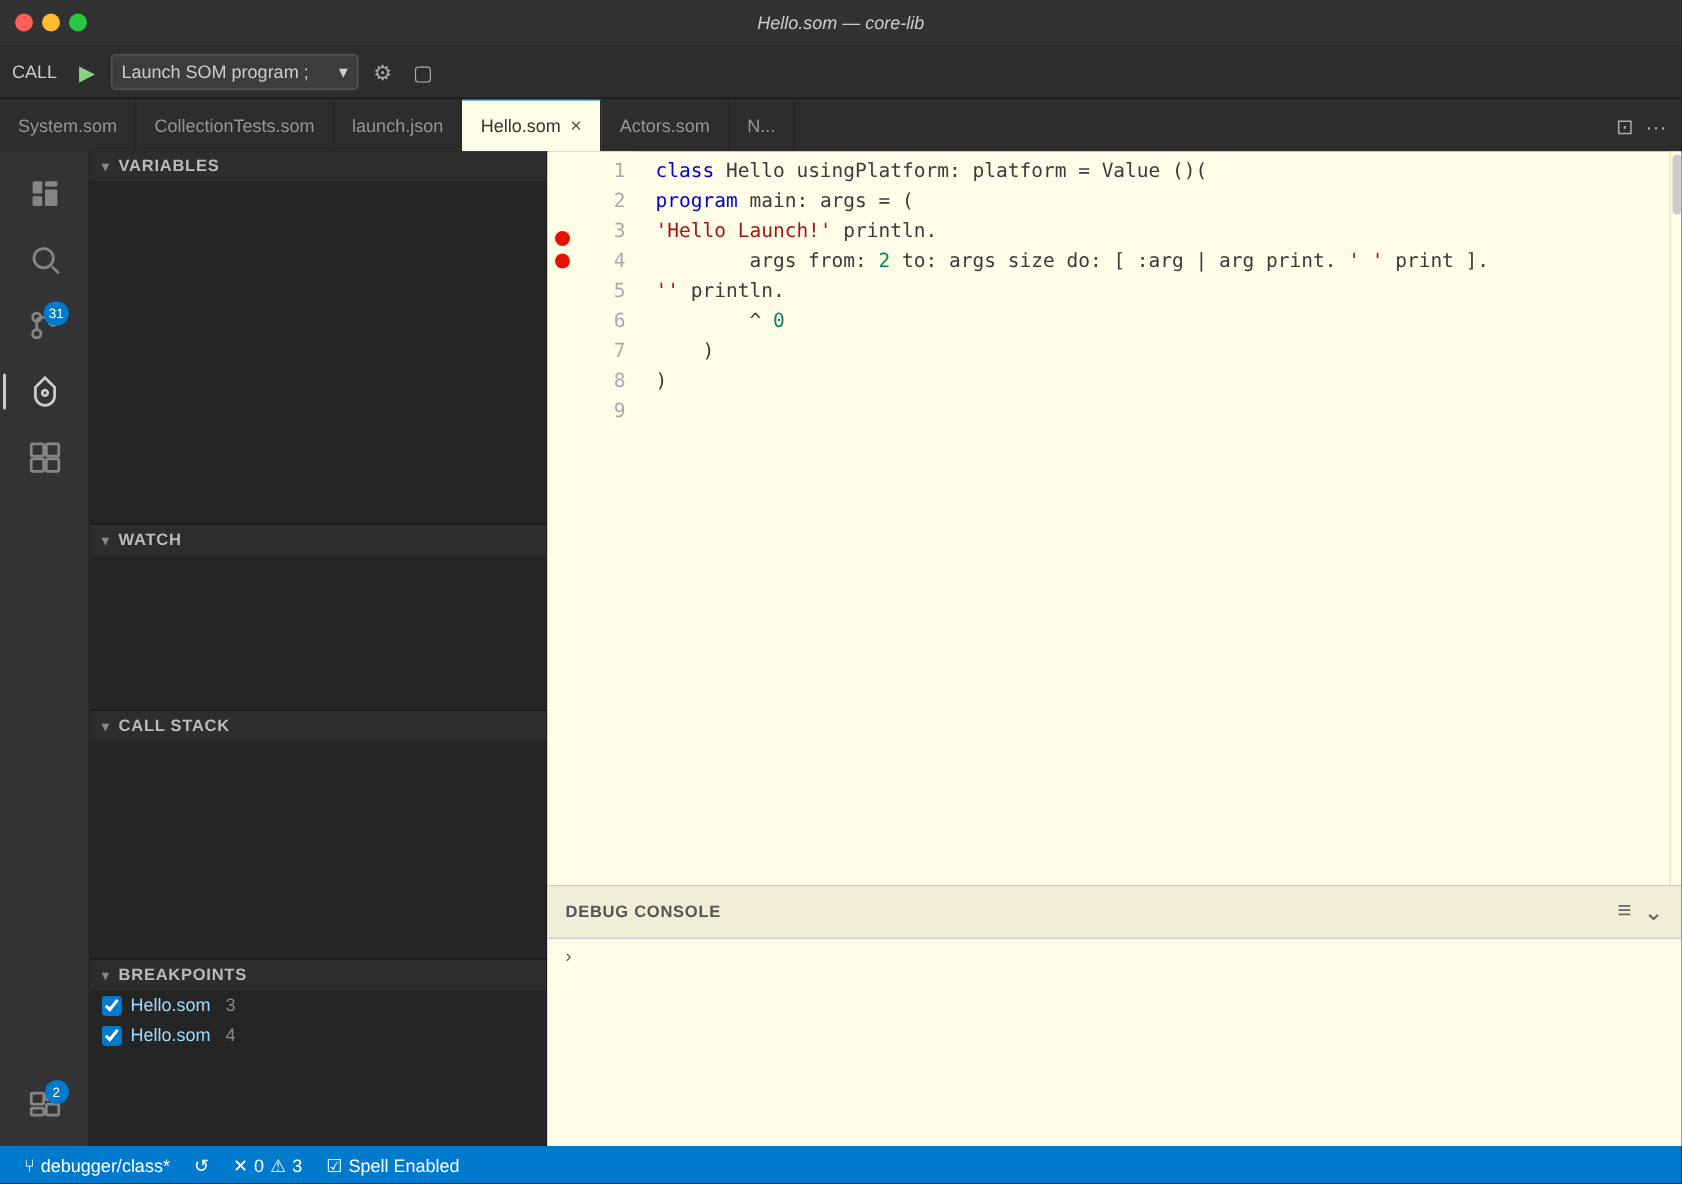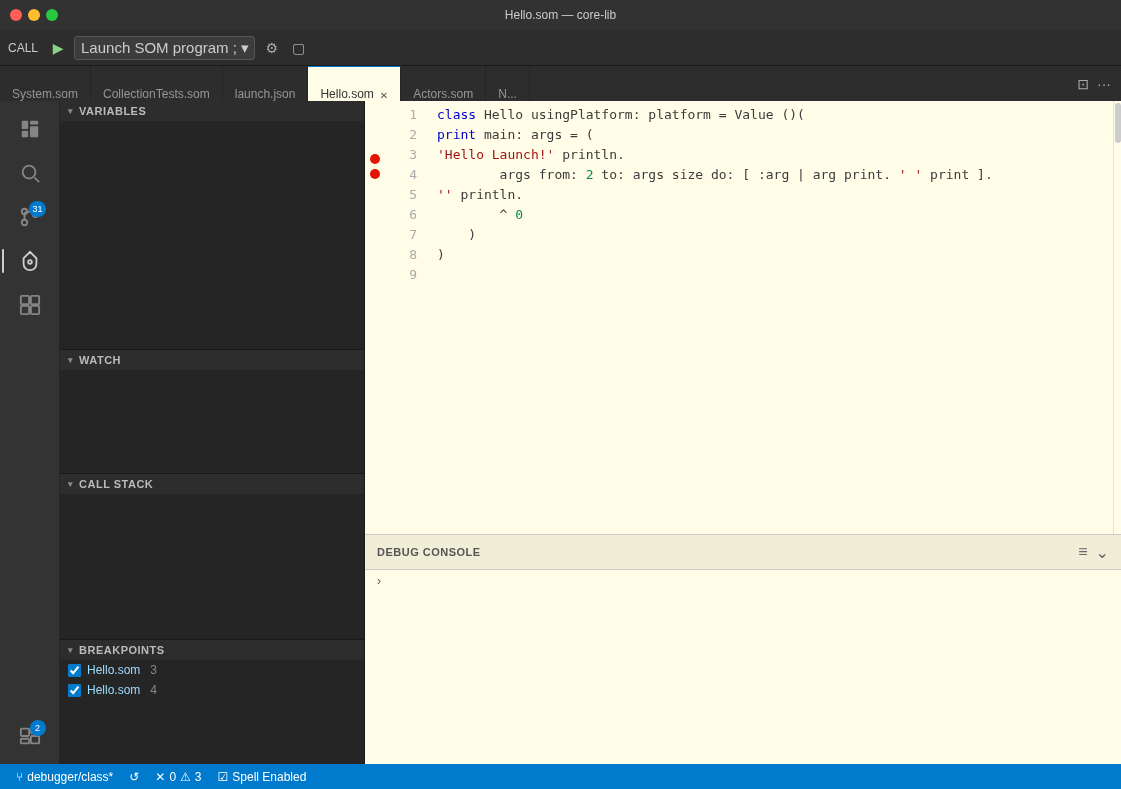--- a/index.html
+++ b/index.html
@@ -1,35 +1,35 @@
 <!DOCTYPE html>
 <html><head>
   <meta charset="utf-8">
   <style>
     * { box-sizing: border-box; margin: 0; padding: 0; }
     body { font-family: -apple-system, BlinkMacSystemFont, 'Segoe UI', sans-serif; font-size: 12px; background: #1e1e1e; color: #ccc; width: 1121px; height: 789px; overflow: hidden; }
 
     
-    .title-bar { height: 30px; background: #323232; display: flex; align-items: center; justify-content: center; position: relative; }
+    .title-bar { height: 30px; background: #323232; display: flex; align-items: center; justify-content: center; position: relative; font-style: italic; }
     .title-bar-buttons { position: absolute; left: 10px; display: flex; gap: 6px; align-items: center; }
     .title-bar-btn { width: 12px; height: 12px; border-radius: 50%; }
     .btn-close { background: #ff5f57; }
     .btn-min { background: #febc2e; }
     .btn-max { background: #28c840; }
 
     
     .toolbar { height: 36px; background: #2d2d2d; display: flex; align-items: center; padding: 0 8px; gap: 6px; border-bottom: 1px solid #1a1a1a; }
     .debug-label { color: #ccc; font-size: 12px; font-weight: 500; margin-right: 4px; }
     .play-btn { width: 20px; height: 20px; background: none; border: none; cursor: pointer; color: #89d185; font-size: 14px; display: flex; align-items: center; justify-content: center; }
-    .config-dropdown { background: #3c3c3c; border: 1px solid #555; color: #ccc; font-size: 15px; padding: 2px 6px; border-radius: 3px; cursor: pointer; display: flex; align-items: center; gap: 4px; height: 24px; }
+    .config-dropdown { background: #3c3c3c; border: 1px solid #555; color: #ccc; font-size: 12px; padding: 2px 6px; border-radius: 3px; cursor: pointer; display: flex; align-items: center; gap: 20px; height: 24px; }
     .gear-btn, .layout-btn { background: none; border: none; color: #aaa; cursor: pointer; font-size: 14px; padding: 2px 4px; display: flex; align-items: center; }
 
     
     .tabs-bar { height: 35px; background: #2d2d2d; display: flex; align-items: stretch; overflow: hidden; }
-    .tab { display: flex; align-items: flex-end; padding: 0 12px; font-size: 12px; color: #969696; background: #2d2d2d; border-right: 1px solid #252525; cursor: pointer; white-space: nowrap; gap: 6px; min-width: 0; }
+    .tab { display: flex; align-items: center; padding: 0 12px; font-size: 12px; color: #969696; background: #2d2d2d; border-right: 1px solid #252525; cursor: pointer; white-space: nowrap; gap: 6px; min-width: 0; }
     .tab.active { background: #fffde7; color: #333; border-top: 1px solid #007acc; }
     .tab .close-icon { font-size: 10px; color: #888; opacity: 0.7; }
     .tab.active .close-icon { color: #555; opacity: 1; }
     .tabs-actions { margin-left: auto; display: flex; align-items: center; gap: 4px; padding: 0 8px; }
     .tab-action-btn { background: none; border: none; color: #aaa; cursor: pointer; font-size: 14px; padding: 2px; }
 
     
     .main-layout { display: flex; height: calc(789px - 30px - 36px - 35px - 25px); }
 
     
@@ -59,21 +59,21 @@
     .code-editor { flex: 1; overflow: hidden; display: flex; background: #fffde7; }
     .line-numbers { width: 40px; background: #fffde7; color: #aaa; font-family: 'SF Mono', 'Menlo', monospace; font-size: 13px; line-height: 20px; padding-top: 4px; text-align: right; padding-right: 8px; user-select: none; }
     .line-numbers .line-num { height: 20px; }
     .bp-indicator { width: 20px; background: #fffde7; padding-top: 4px; }
     .bp-dot { width: 10px; height: 10px; border-radius: 50%; background: #e51400; margin: 5px auto; }
     .bp-dot.empty { background: transparent; }
     .code-content { flex: 1; font-family: 'SF Mono', 'Menlo', monospace; font-size: 13px; line-height: 20px; padding: 4px 0; overflow: auto; color: #3b3b3b; }
     .code-line { height: 20px; padding: 0 12px; white-space: pre; display: flex; align-items: flex-start; }
 
     
-    .debug-console { height: 230px; background: #fffde7; border-top: 1px solid #ccc; display: flex; flex-direction: column; }
+    .debug-console { height: 174px; background: #fffde7; border-top: 1px solid #ccc; display: flex; flex-direction: column; }
     .console-header { height: 35px; background: #f0eed6; border-bottom: 1px solid #ccc; display: flex; align-items: center; padding: 0 12px; gap: 8px; }
     .console-title { font-size: 11px; text-transform: uppercase; letter-spacing: 0.5px; color: #555; font-weight: 600; }
     .console-actions { margin-left: auto; display: flex; gap: 8px; align-items: center; }
     .console-btn { background: none; border: none; cursor: pointer; color: #666; font-size: 16px; }
     .console-body { flex: 1; background: #fffde7; }
     .console-terminal-row { display: flex; align-items: center; padding: 4px 12px; }
     .console-chevron { color: #555; }
 
     
     .status-bar { height: 25px; background: #007acc; display: flex; align-items: center; padding: 0 8px; font-size: 12px; color: white; gap: 0; }
@@ -249,21 +249,21 @@
         <div class="line-num">4</div>
         <div class="line-num">5</div>
         <div class="line-num">6</div>
         <div class="line-num">7</div>
         <div class="line-num">8</div>
         <div class="line-num">9</div>
       </div>
 
       <div class="code-content">
         <div class="code-line"><span style="color:#0000cc;">class</span> Hello usingPlatform: platform = Value ()(</div>
-        <div class="code-line">    <span style="color:#0000cc;">print</span> main: args = (</div>
+        <div class="code-line">    <span style="color:#0000cc;">program</span> main: args = (</div>
         <div class="code-line">        <span style="color:#a31515;">'Hello Launch!'</span> println.</div>
         <div class="code-line">        args from: <span style="color:#09885a;">2</span> to: args size do: [ :arg | arg print. <span style="color:#a31515;">' '</span> print ].</div>
         <div class="code-line">        <span style="color:#a31515;">''</span> println.</div>
         <div class="code-line">        ^ <span style="color:#09885a;">0</span></div>
         <div class="code-line">    )</div>
         <div class="code-line">)</div>
         <div class="code-line"></div>
       </div>
 
       <div style="width:8px; background:#fffde7; border-left: 1px solid #e8e4c0;">

